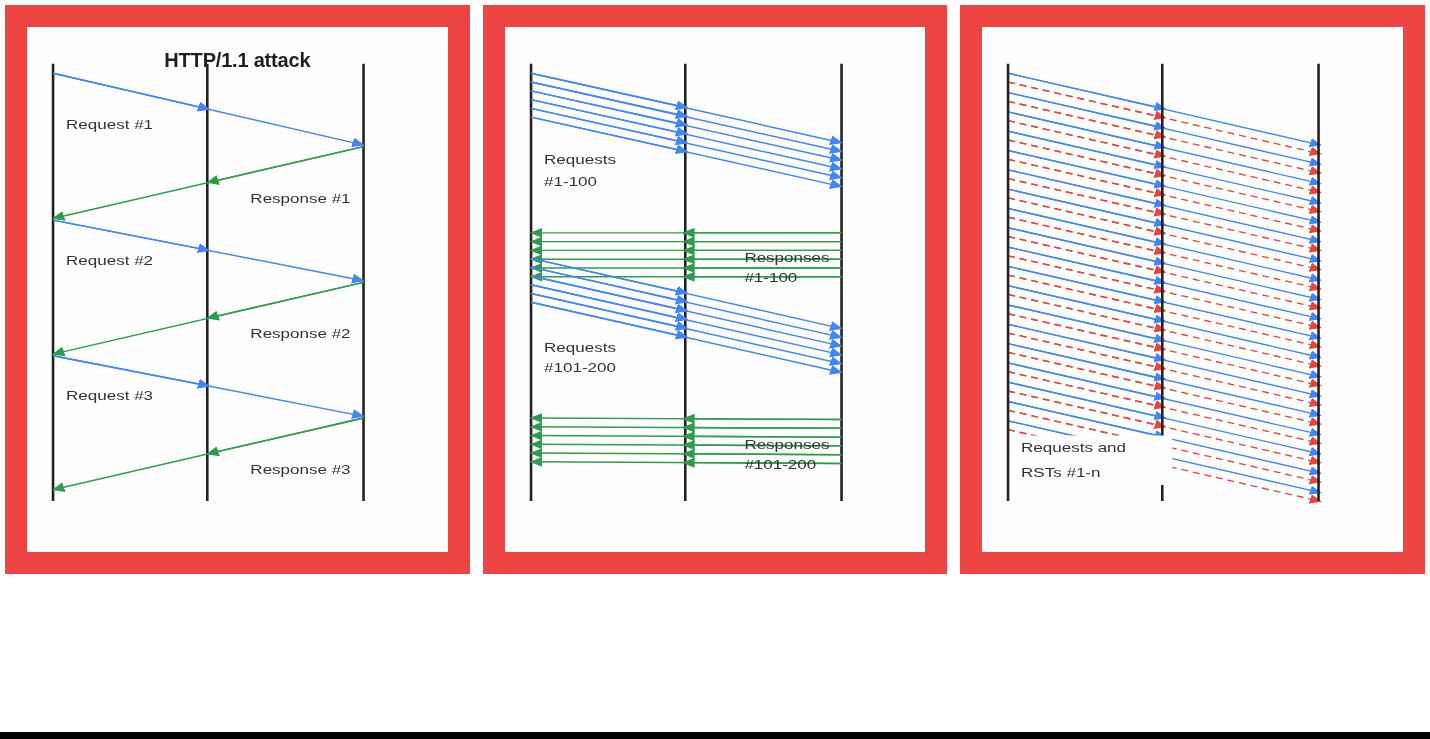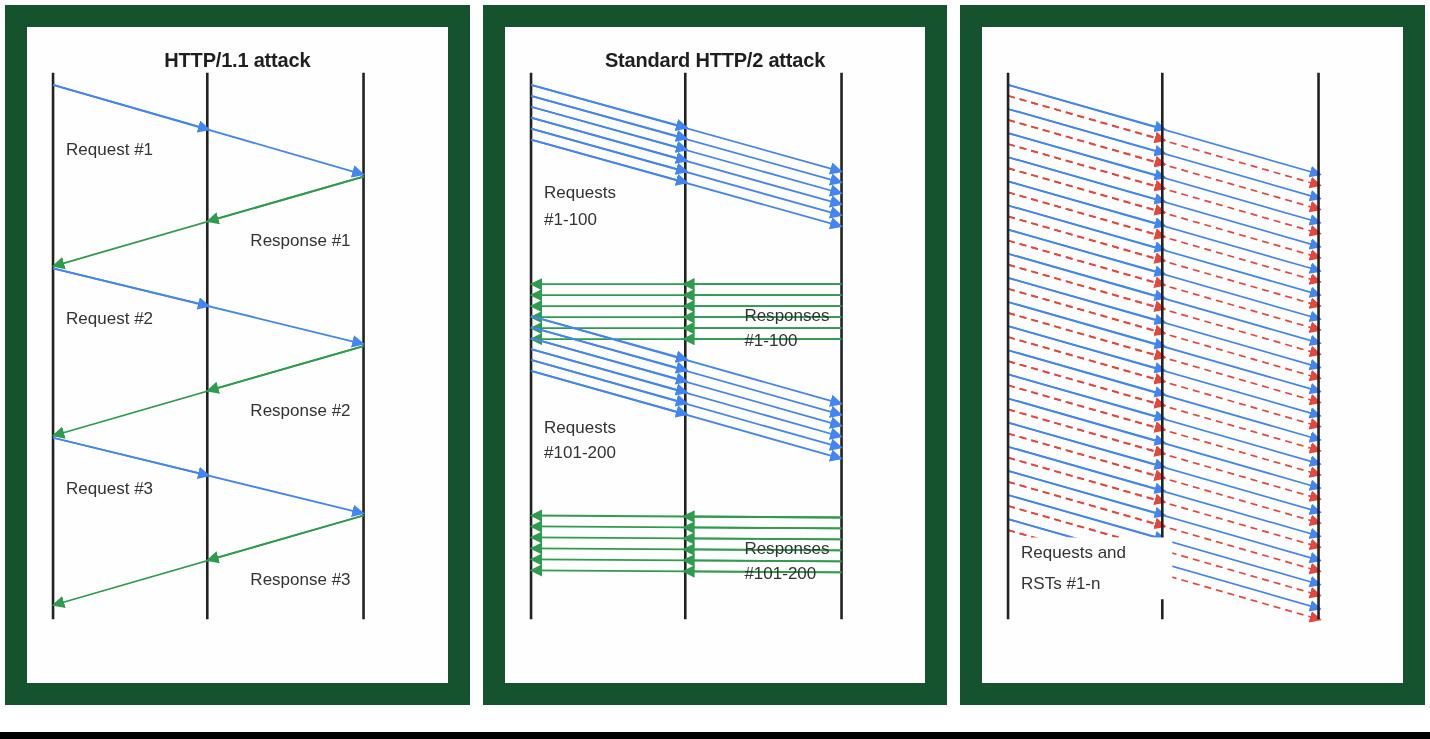--- a/index.html
+++ b/index.html
@@ -28,24 +28,24 @@
     width: 1430px;
     height: 732px;
     display: flex;
     flex-direction: row;
     gap: 13px;
     padding: 5px 5px 0 5px;
     box-sizing: border-box;
   }
   .panel-frame {
     flex: 1 1 0;
-    background: #14532d;
+    background: #ef4444;
     padding: 22px;
     box-sizing: border-box;
-    height: 700px;
+    height: 569px;
   }
   .panel-card {
     background: #fefefe;
     width: 100%;
     height: 100%;
     position: relative;
     box-sizing: border-box;
   }
   .panel-title {
     position: absolute;
@@ -129,21 +129,20 @@
             <text class="lbl" x="223" y="390">Response #2</text>
             <text class="lbl" x="39" y="468">Request #3</text>
             <text class="lbl" x="223" y="560">Response #3</text>
           </g>
         </svg>
       </div>
     </div>
 
     <div class="panel-frame">
       <div class="panel-card">
-        <div class="panel-title">Standard HTTP/2 attack</div>
         <svg class="panel-svg" viewBox="0 0 420 658" preserveAspectRatio="none">
           <defs>
             <marker id="ah-blue2" viewBox="0 0 10 10" refX="9" refY="5" markerWidth="7" markerHeight="7" orient="auto-start-reverse">
               <path d="M 0 0 L 10 5 L 0 10 z" fill="#4285f4"></path>
             </marker>
             <marker id="ah-green2" viewBox="0 0 10 10" refX="9" refY="5" markerWidth="7" markerHeight="7" orient="auto-start-reverse">
               <path d="M 0 0 L 10 5 L 0 10 z" fill="#2e9c4d"></path>
             </marker>
           </defs>
 

